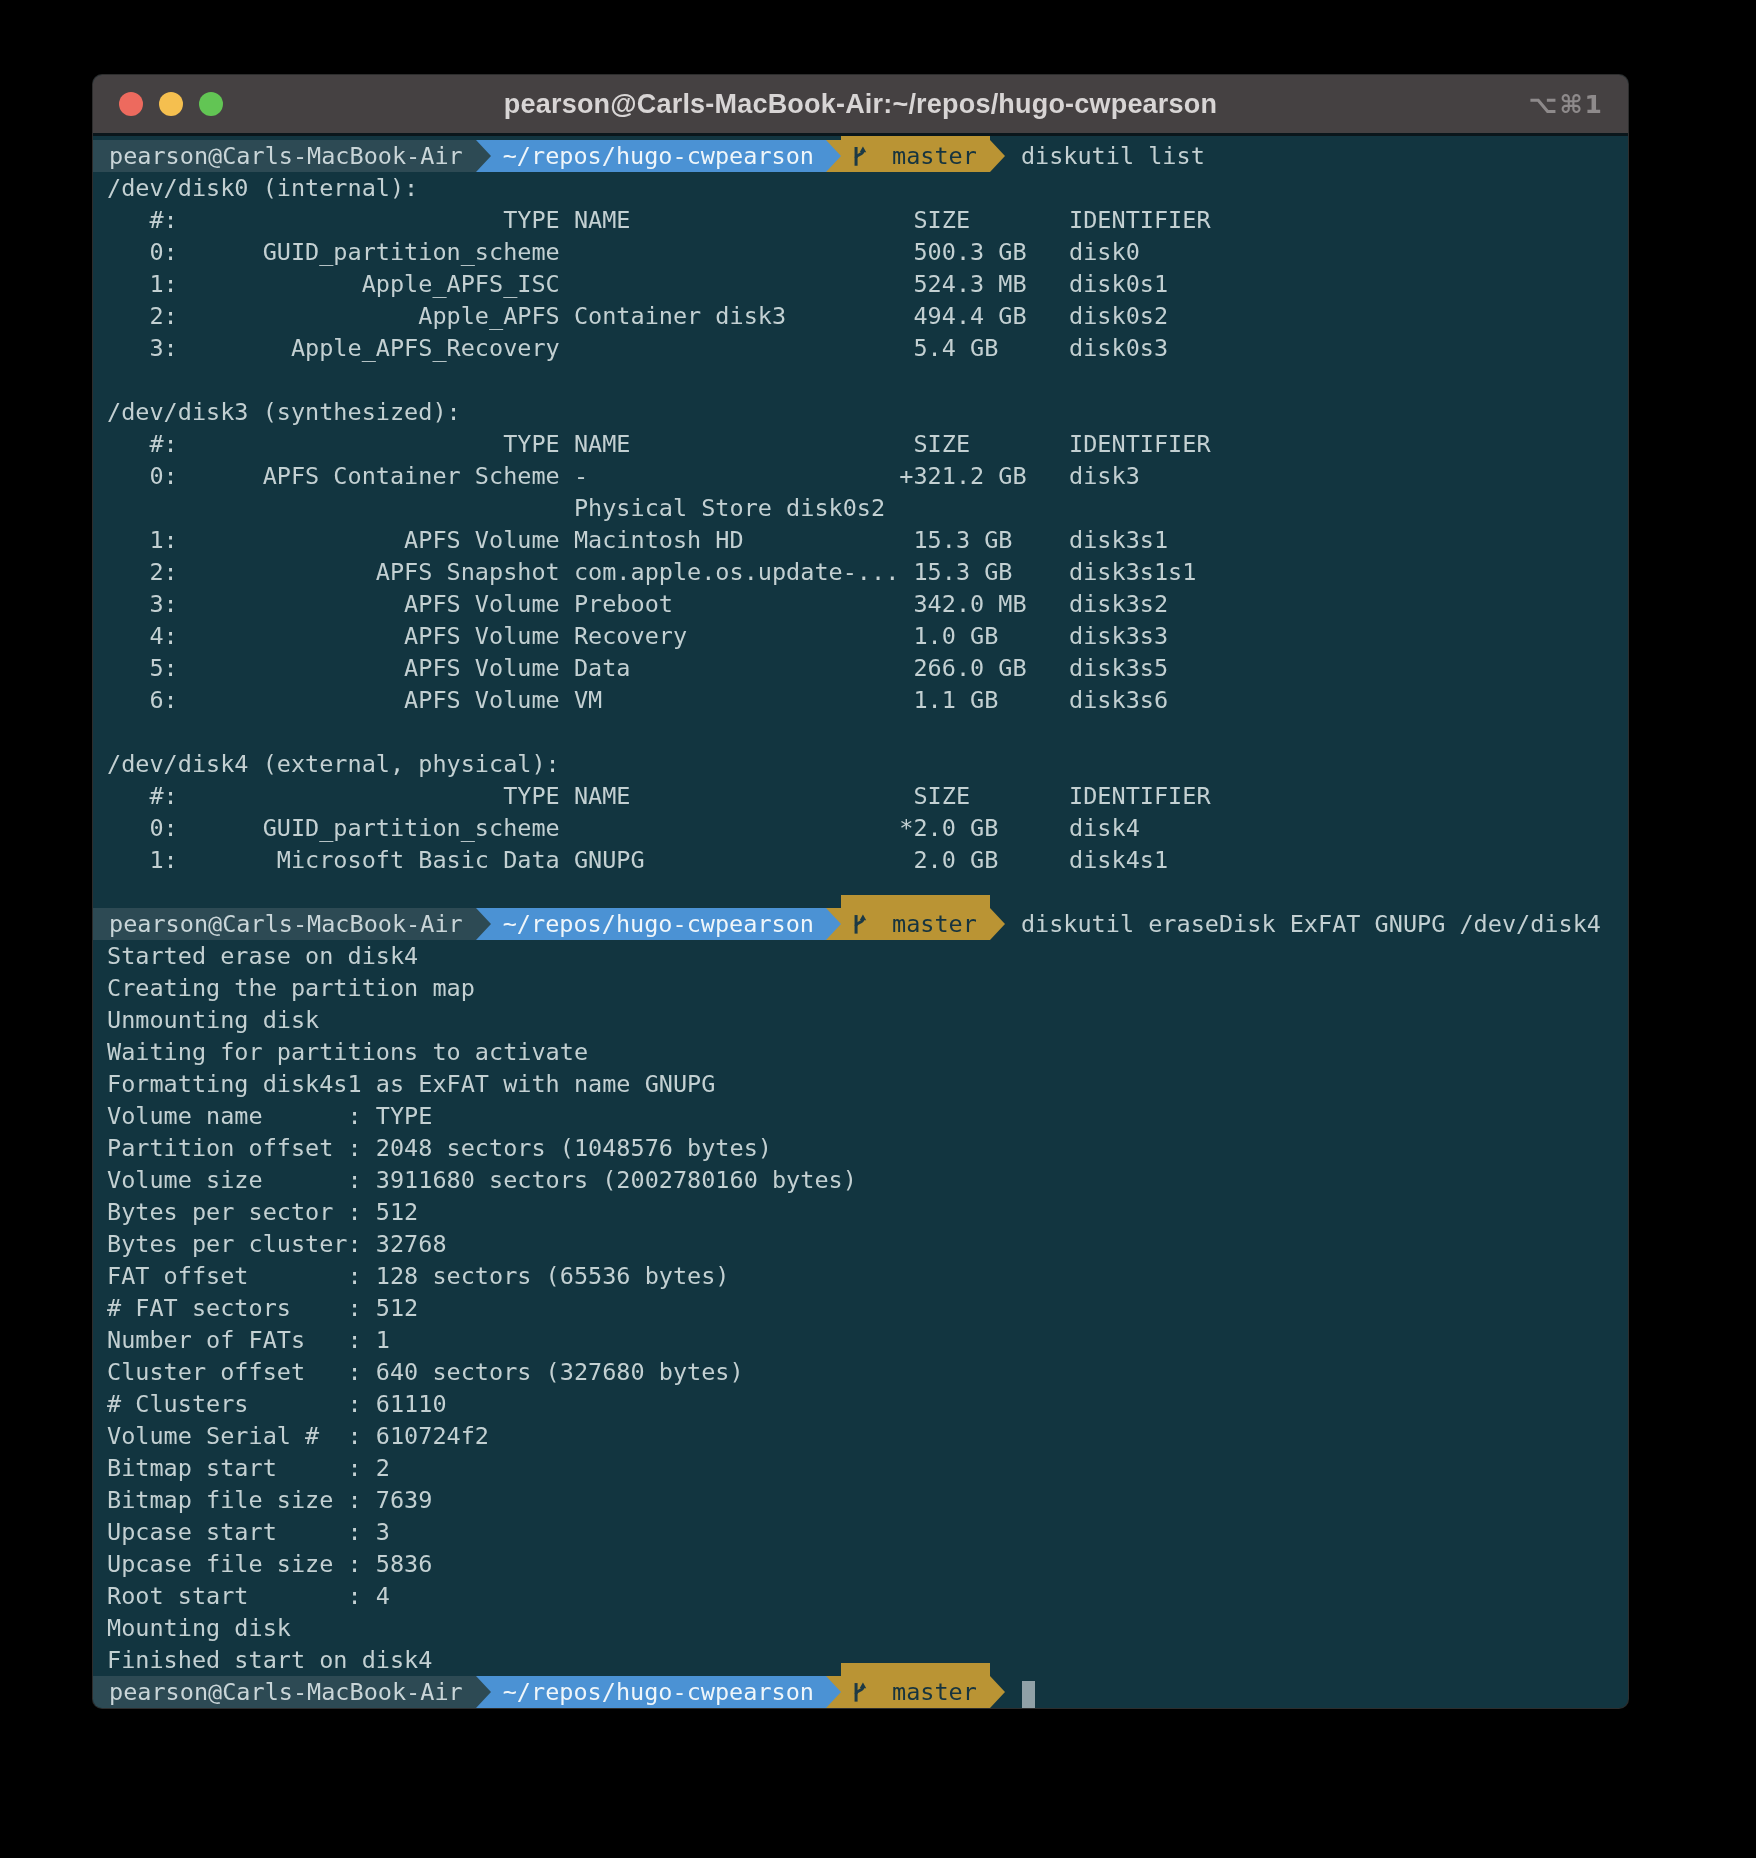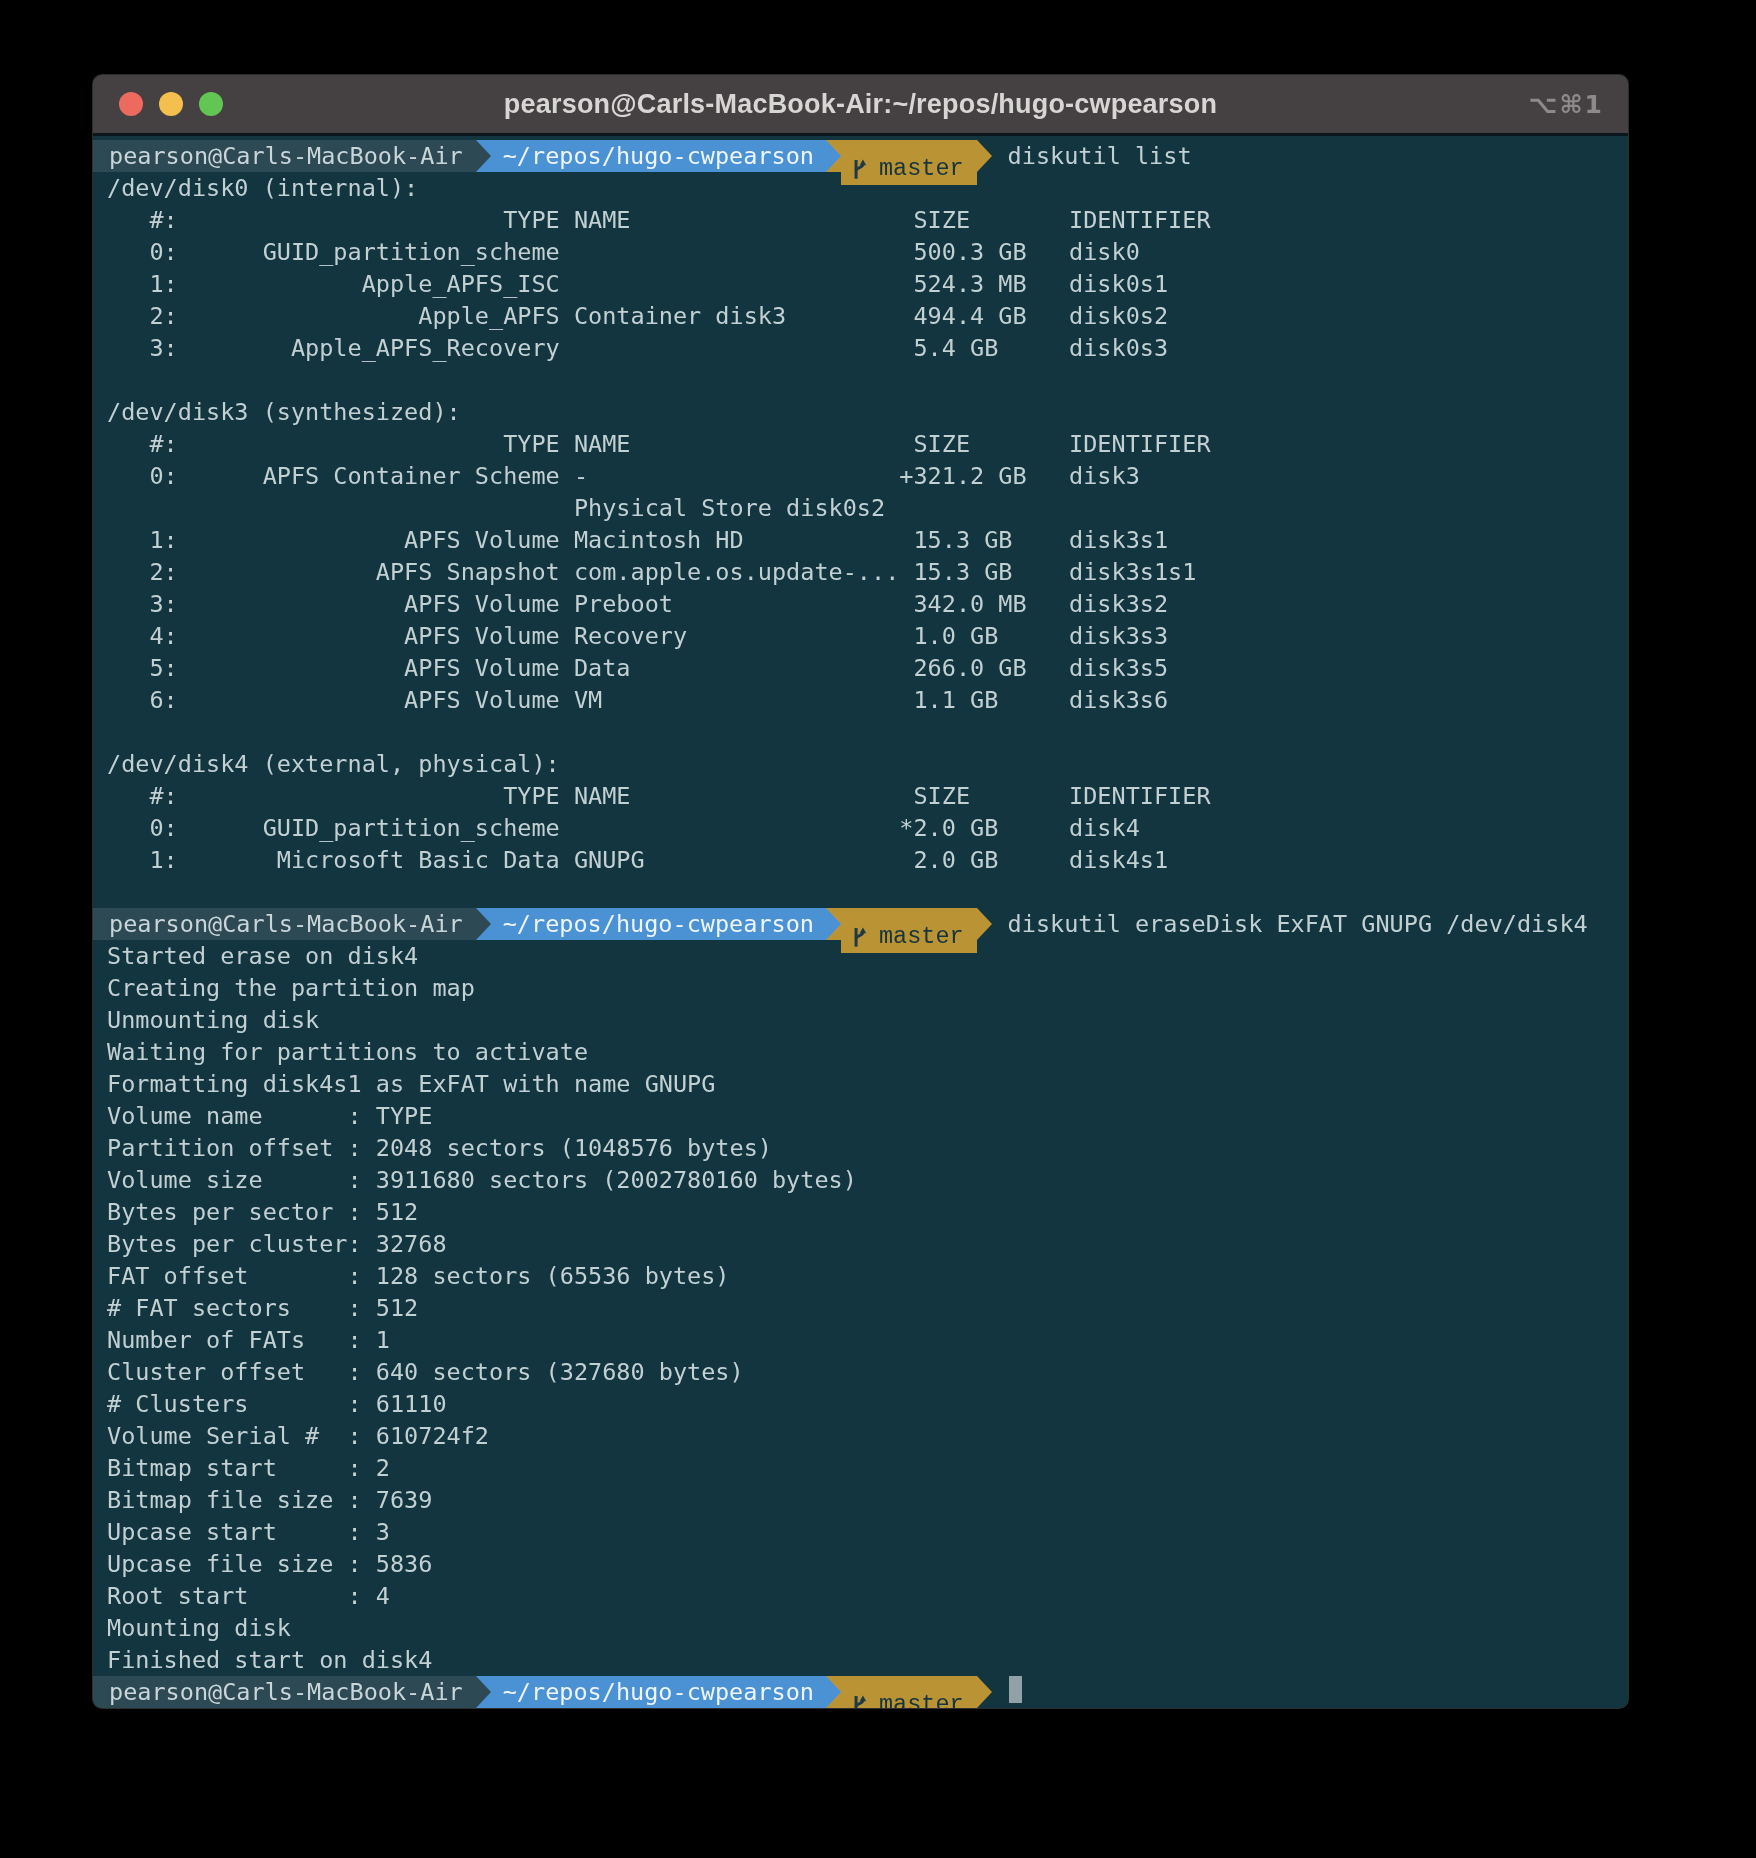--- a/index.html
+++ b/index.html
@@ -49,40 +49,39 @@
   }
   .terminal{
     padding-top:4px;
     font-family:"DejaVu Sans Mono", monospace;
     font-size:23.5px;
     line-height:32px;
     color:var(--text,#c3d0d2);
   }
   .prompt-line{
     height:32px;
-    display:flex;align-items:flex-start;
+    display:flex;align-items:flex-end;
     white-space:pre;
   }
   .seg{display:flex;align-items:center;height:32px;}
   .seg-user{
     background:var(--segment-user-bg,#2d4a54);
     padding:0 13px 0 16px;
     color:#c9d5d8;
   }
   .seg-path{
     background:var(--segment-path-bg,#4b92d4);
     padding:0 12px;
     color:#eff6fa;
   }
   .seg-git{
     background:var(--segment-git-bg,#ba9434);
     padding:13px 13px 0 10px;
     color:var(--segment-git-text,#16343f);
-    gap:11px;
-    font-family:Liberation Mono, monospace;
+    gap:24px;
   }
   .arrow{
     width:0;height:0;display:block;
     border-top:16px solid transparent;
     border-bottom:16px solid transparent;
     border-left:15px solid transparent;
   }
   .arrow.a1{background:var(--segment-path-bg,#4b92d4);border-left-color:var(--segment-user-bg,#2d4a54);}
   .arrow.a2{background:var(--segment-git-bg,#ba9434);border-left-color:var(--segment-path-bg,#4b92d4);}
   .arrow.a3{background:transparent;border-left-color:var(--segment-git-bg,#ba9434);}

